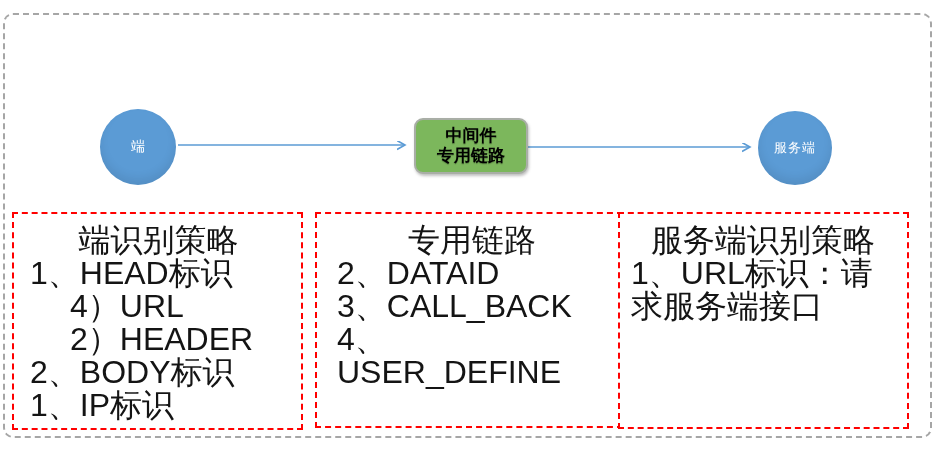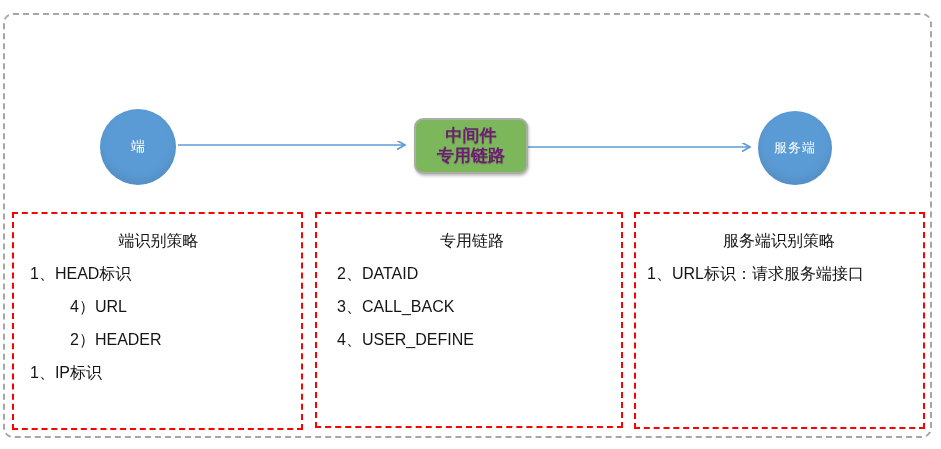--- a/index.html
+++ b/index.html
@@ -17,31 +17,31 @@
   .circle{
     border-radius:50%;background:#5b9bd5;color:#ffffff;
     box-shadow:inset 0 -6px 10px rgba(0,0,0,0.08);
   }
   .circle.client{left:100px;top:109px;width:76px;height:76px;font-size:14px;}
   .circle.server{left:758px;top:111px;width:74px;height:74px;font-size:13px;letter-spacing:1px;}
   .middleware{
     left:414px;top:118px;width:110px;height:52px;
     background:#7cb75c;border:2px solid #a9aea6;border-radius:9px;
     box-shadow:1px 2px 3px rgba(0,0,0,0.25);
-    color:#701a75;font-weight:bold;font-size:17px;line-height:20px;
+    color:#000000;font-weight:bold;font-size:17px;line-height:20px;
     flex-direction:column;text-shadow:0 1px 1px rgba(0,0,0,0.25);
   }
   .policy-box{
     position:absolute;top:212px;background:#ffffff;
     border:2px dashed #ff0000;box-sizing:border-box;
-    font-size:16px;line-height:33px;color:#141414;
+    font-size:32px;line-height:33px;color:#141414;
   }
   .box1{left:12px;width:291px;height:218px;padding:10px 14px 0 16px;}
   .box2{left:315px;width:308px;height:216px;padding:10px 14px 0 20px;}
-  .box3{left:634px;width:291px;height:217px;padding:10px 12px 0 11px;}
+  .box3{left:618px;width:291px;height:217px;padding:10px 12px 0 11px;}
   .box-title{text-align:center;}
   .box-item.indent{padding-left:40px;}
 </style>
 </head>
 <body>
 
 <div>
 
   <div class="outer-border"></div>
 
@@ -66,20 +66,21 @@
 
   <div class="node circle server">
     <span>服务端</span>
   </div>
 
   <div class="policy-box box1">
     <div class="box-title">端识别策略</div>
     <div class="box-item">1、HEAD标识</div>
     <div class="box-item indent">4）URL</div>
     <div class="box-item indent">2）HEADER</div>
+    <div class="box-item">2、BODY标识</div>
     <div class="box-item">1、IP标识</div>
   </div>
 
   <div class="policy-box box2">
     <div class="box-title">专用链路</div>
     <div class="box-item">2、DATAID</div>
     <div class="box-item">3、CALL_BACK</div>
     <div class="box-item">4、USER_DEFINE</div>
   </div>
 

